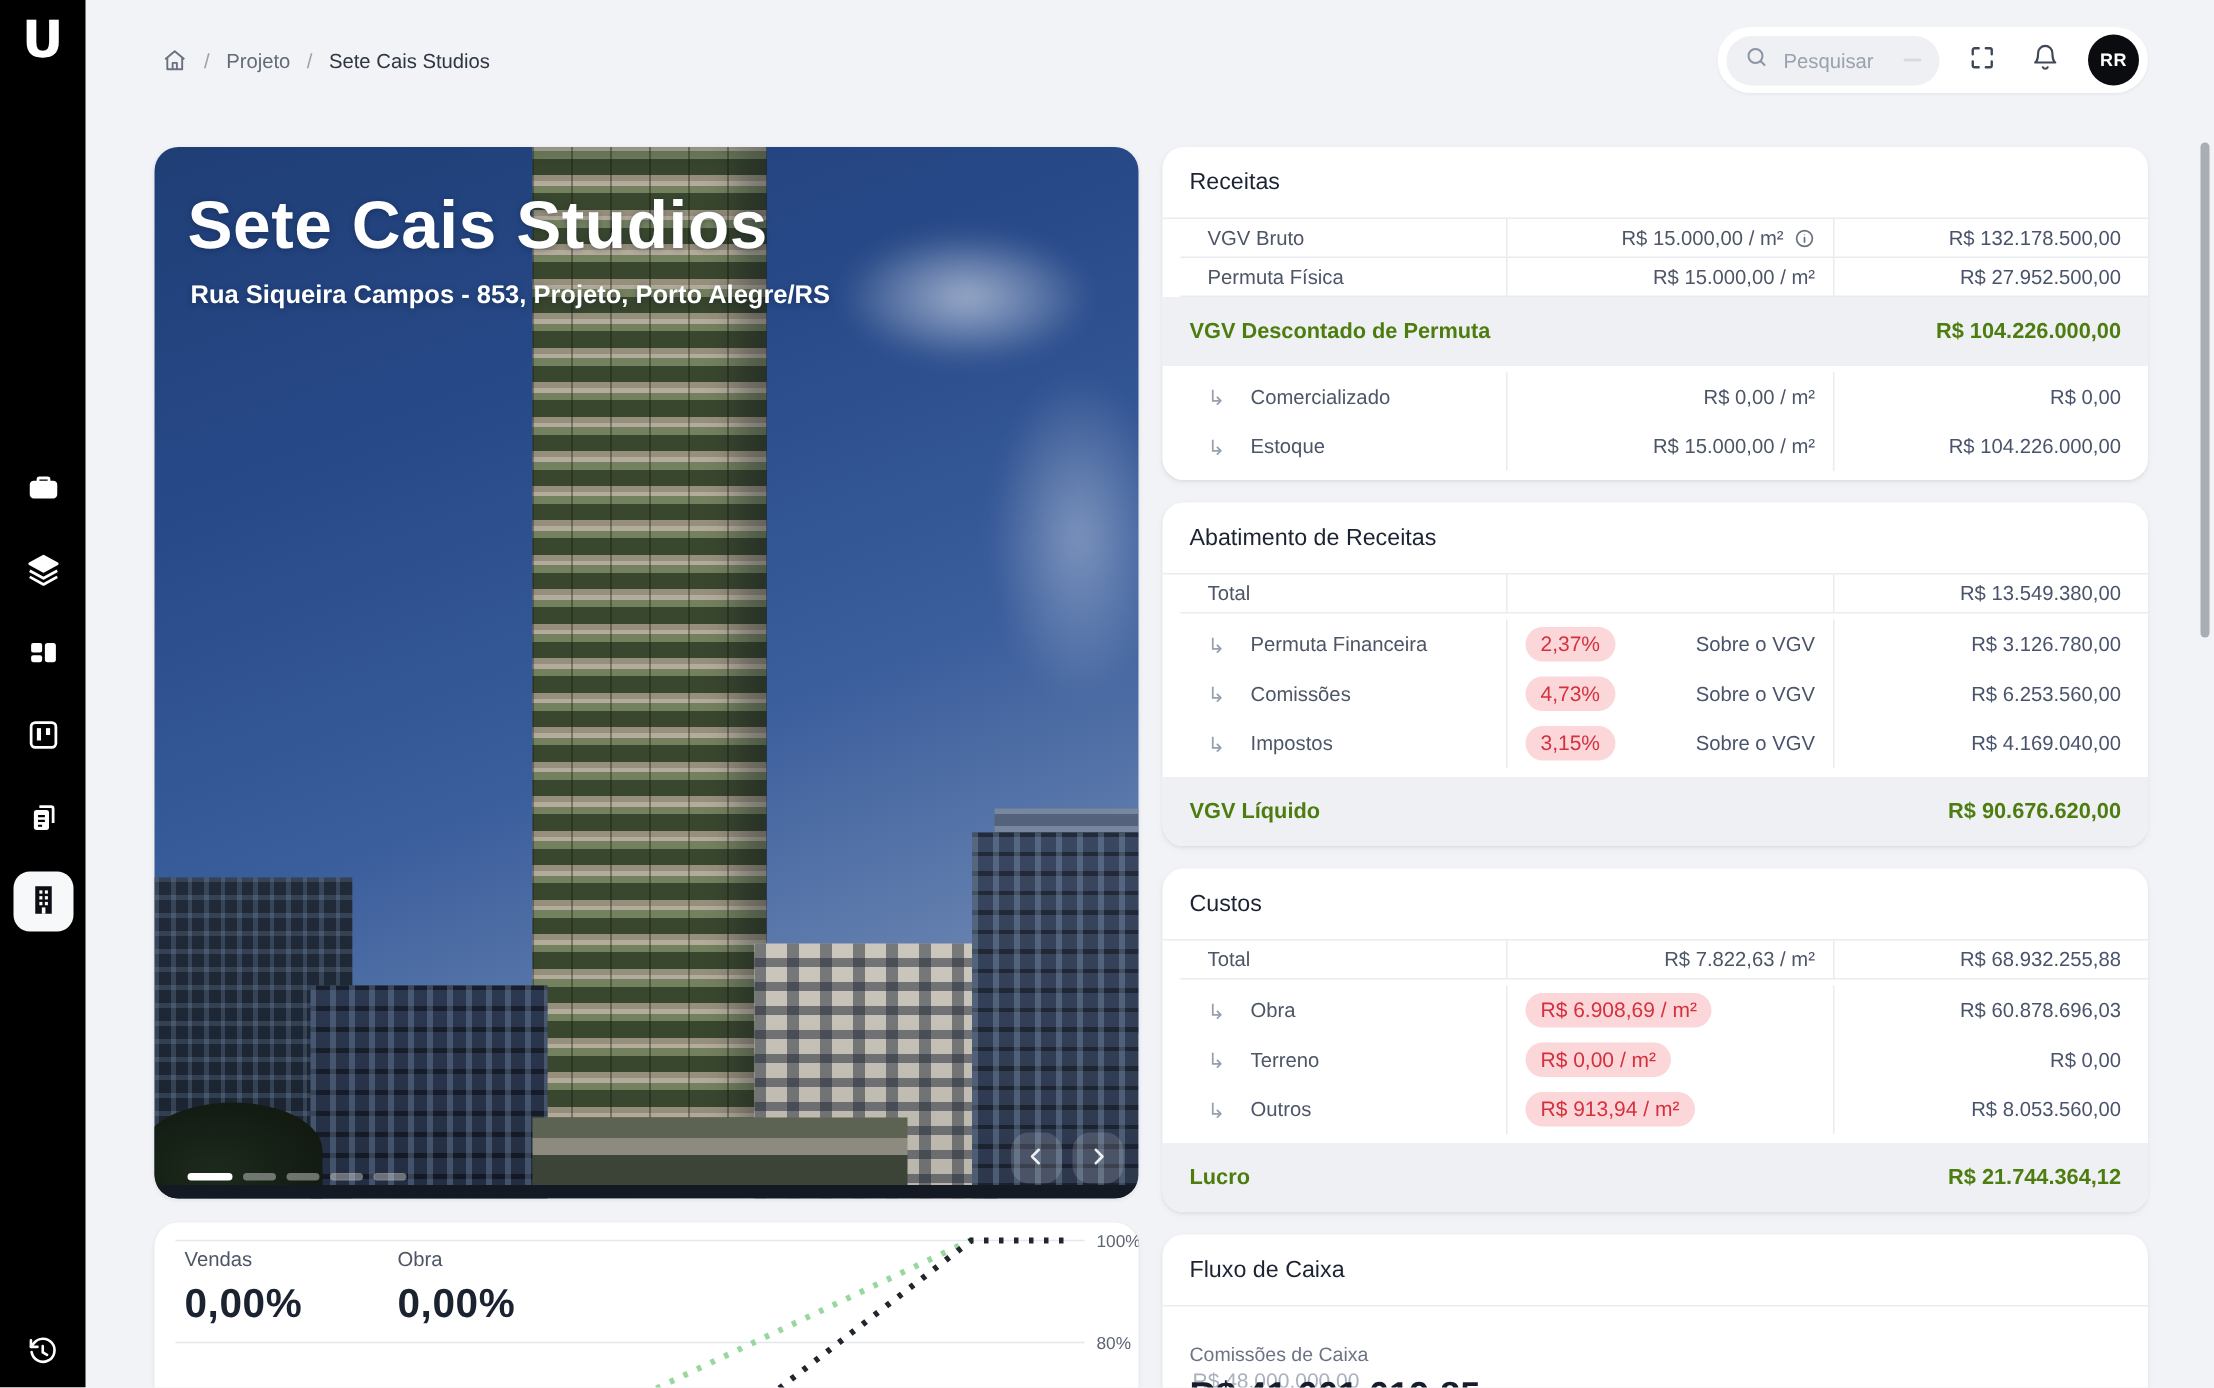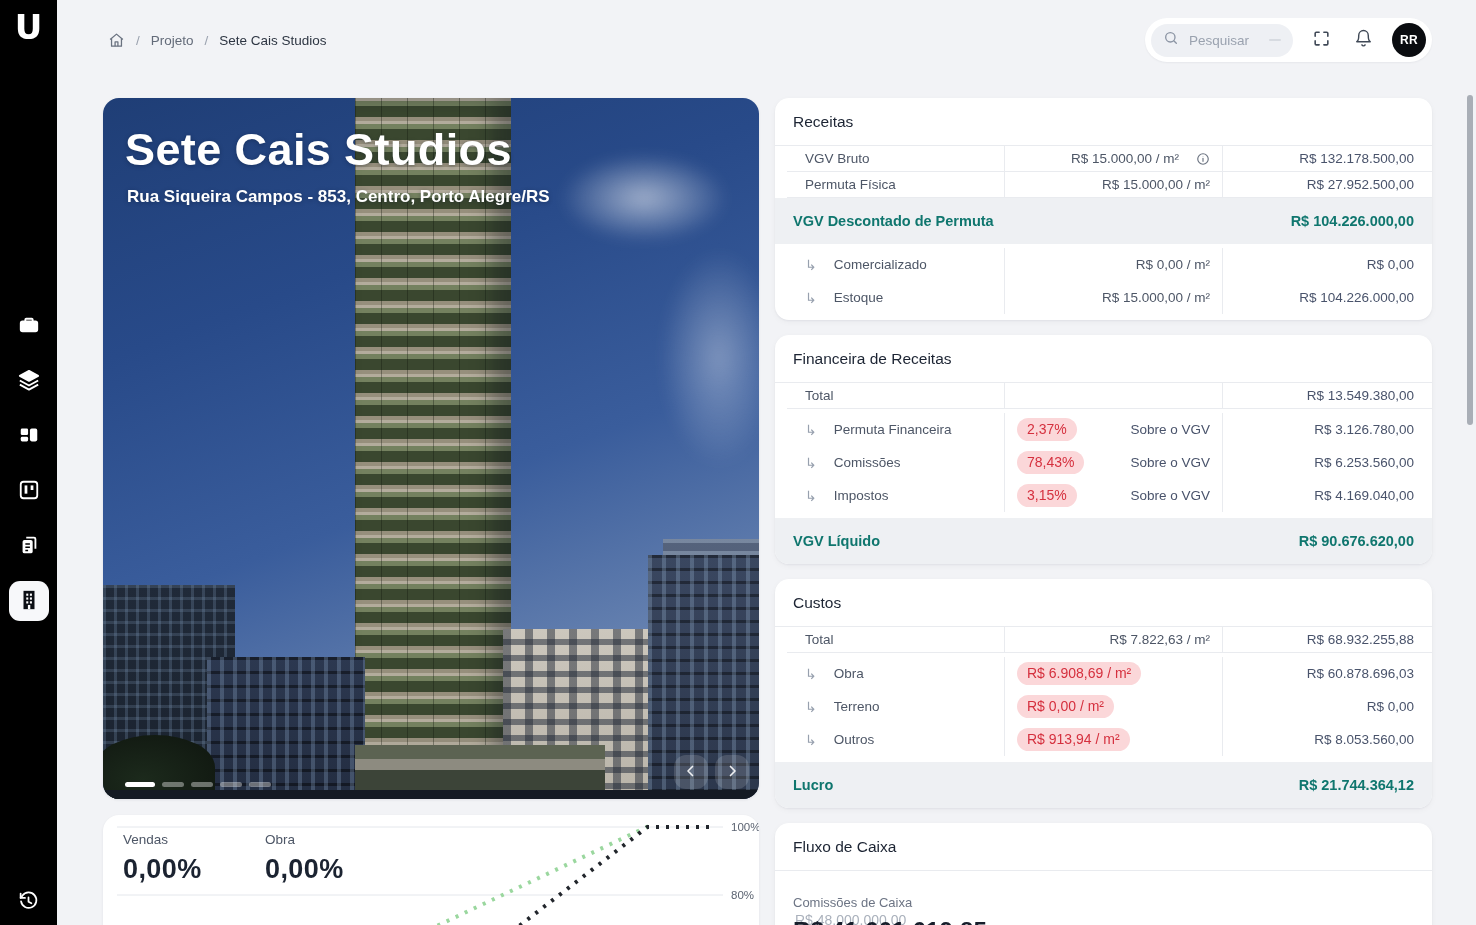--- a/index.html
+++ b/index.html
@@ -94,29 +94,29 @@
   .s-value { margin-top:7px; font-size:27px; font-weight:700; color:#1b2331; letter-spacing:.4px; }
   .chart-svg { position:absolute; inset:0; width:100%; height:100%; }
 
   
   .panel { position:relative; background:#fff; border-radius:14px; overflow:hidden;
            box-shadow:0 1px 2px rgba(16,24,40,.05), 0 2px 6px rgba(16,24,40,.04); }
   .panel-title { padding:15px 18px 14px; font-size:15.5px; font-weight:500; color:#1c2433; }
   .rows { border-top:1px solid #e9ebef; }
   .trow { display:grid; grid-template-columns:217px 219px 1fr; align-items:center; min-height:26px; font-size:13.5px; color:#4d5666; border-bottom:1px solid #e9ebef;margin-left:12px; }
   .trow .l { padding-left:18px; }
-  .trow .m { height:100%; display:flex; align-items:center; justify-content:flex-end; gap:17px; padding:0 12px; border-left:1px solid #e9ebef; border-right:1px solid #e9ebef; }
+  .trow .m { height:100%; display:flex; align-items:center; justify-content:flex-end; gap:7px; padding:0 12px; border-left:1px solid #e9ebef; border-right:1px solid #e9ebef; }
   .trow .m.spread { justify-content:space-between; }
   .trow .v { text-align:right; padding-right:18px; color:#49536b; }
   .subrow { min-height:33px; border-bottom:none; }
   .subrow .l { display:flex; align-items:center; gap:17px; }
   .arrow::before { content:"\21B3"; color:#97a0ae; font-size:14px; }
   .badge { background:#fbd7d9; color:#d5303e; font-size:14px; font-weight:500; padding:4px 10px; border-radius:999px; line-height:1.1; white-space:nowrap; }
   .basis { color:#49536b; }
-  .summary { display:flex; justify-content:space-between; align-items:center; background:#eef0f3; padding:15px 18px; font-size:14.5px; font-weight:700; color:#0f766e; }
+  .summary { display:flex; justify-content:space-between; align-items:center; background:#eef0f3; padding:15px 18px; font-size:14.5px; font-weight:700; color:#4d7c0f; }
   .info-i { display:inline-flex; cursor:pointer; }
 
   
   .fluxo .panel-title { border-bottom:1px solid #e9ebef; }
   .fluxo-body { padding:24px 18px 34px; }
   .metric-label { font-size:13px; color:#6c7484; }
   .metric-wrap { position:relative; margin-top:7px; height:30px; }
   .ghost { position:absolute; left:2px; top:-5px; font-size:14px; font-weight:500; color:#aab1bc; z-index:0; }
   .metric-value { position:relative; z-index:1; font-size:24px; font-weight:700; color:#171e2b; letter-spacing:.2px; }
 
@@ -244,21 +244,21 @@
             <div class="bldg bl2"></div>
             <div class="tree"></div>
             <div class="bldg br-mid"></div>
             <div class="bldg br-light"></div>
             <div class="bldg br-dark"></div>
             <div class="bridge"></div>
             <div class="ground"></div>
           </div>
           <div class="hero-text">
             <h1>Sete Cais Studios</h1>
-            <p>Rua Siqueira Campos - 853, Centro, Porto Alegre/RS</p>
+            <p>Rua Siqueira Campos - 853, Projeto, Porto Alegre/RS</p>
           </div>
           <div class="dots">
               <span class="dot active"></span>
               <span class="dot"></span>
               <span class="dot"></span>
               <span class="dot"></span>
               <span class="dot"></span>
             </div>
           <div class="hero-nav">
             <button>
@@ -346,21 +346,21 @@
                 </div>
               <div class="m">
                   <span>R$ 15.000,00 / m²</span>
                 </div>
               <div class="v">R$ 104.226.000,00</div>
             </div>
           </div>
         </div>
 
         <div class="panel">
-          <div class="panel-title">Financeira de Receitas</div>
+          <div class="panel-title">Abatimento de Receitas</div>
           <div class="rows">
             <div class="trow">
               <div class="l">Total</div>
               <div class="m"></div>
               <div class="v">R$ 13.549.380,00</div>
             </div>
           </div>
           <div style="padding:4px 0 6px;">
             <div class="trow subrow">
               <div class="l">
@@ -372,21 +372,21 @@
                   <span class="basis">Sobre o VGV</span>
                 </div>
               <div class="v">R$ 3.126.780,00</div>
             </div>
             <div class="trow subrow">
               <div class="l">
                   <span class="arrow"></span>
                   <span>Comissões</span>
                 </div>
               <div class="m spread">
-                  <span class="badge">78,43%</span>
+                  <span class="badge">4,73%</span>
                   <span class="basis">Sobre o VGV</span>
                 </div>
               <div class="v">R$ 6.253.560,00</div>
             </div>
             <div class="trow subrow">
               <div class="l">
                   <span class="arrow"></span>
                   <span>Impostos</span>
                 </div>
               <div class="m spread">

